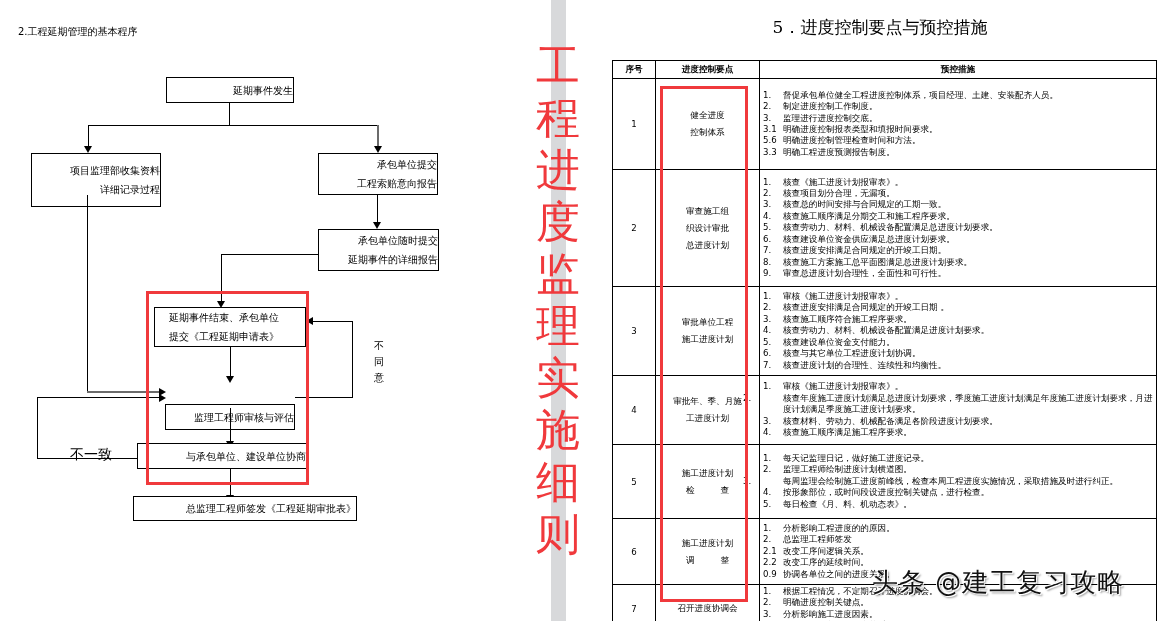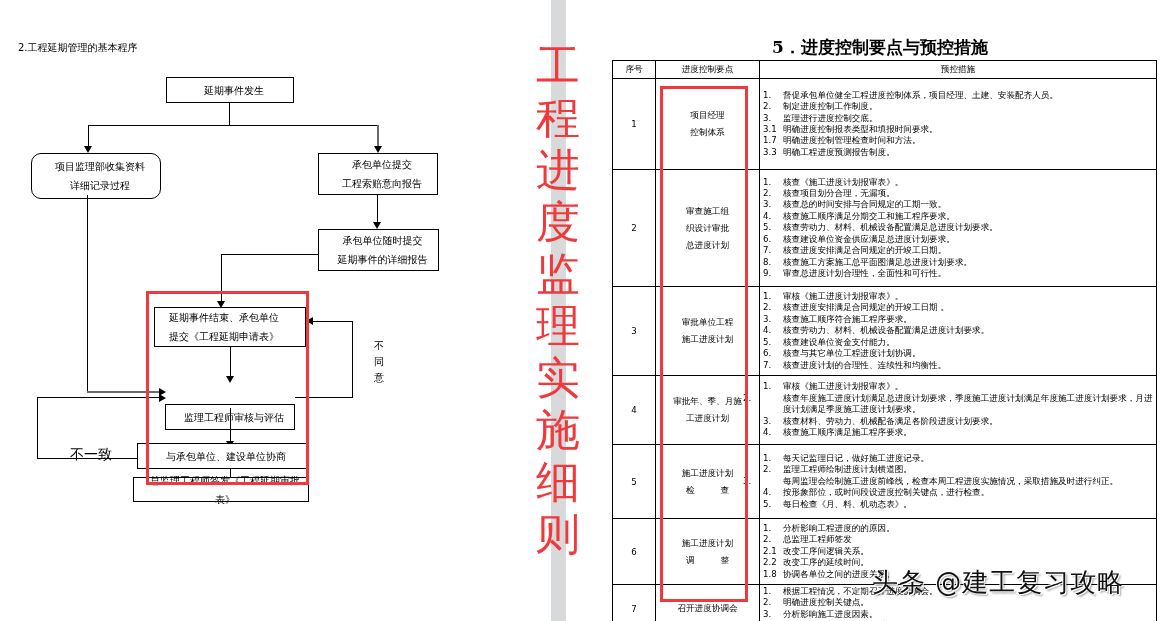--- a/index.html
+++ b/index.html
@@ -1,33 +1,33 @@
 <!DOCTYPE html>
 <html><head>
 <meta charset="utf-8">
 <style>
   html, body { margin:0; padding:0; }
   body { width:1161px; height:621px; position:relative; overflow:hidden; background:#ffffff; font-family:"DejaVu Sans", sans-serif; color:#000; }
   .abs { position:absolute; }
-  .left-title { left:18px; top:41px; font-size:10px; }
-  .fbox { position:absolute; border:1px solid #000; background:#fff; font-size:10px; text-align:center; line-height:19px; display:flex; align-items:center; justify-content:center; flex-direction:column; box-sizing:border-box;padding-left:8px; }
+  .left-title { left:18px; top:25px; font-size:10px; }
+  .fbox { position:absolute; border:1px solid #000; background:#fff; font-size:10px; text-align:center; line-height:19px; display:flex; align-items:flex-end; justify-content:center; flex-direction:column; box-sizing:border-box;padding-left:8px; }
   .line { position:absolute; background:#000; }
   .gline { position:absolute; background:#6b6b6b; }
   .arrow-d { position:absolute; width:0; height:0; border-left:4px solid transparent; border-right:4px solid transparent; border-top:7px solid #000; }
   .arrow-r { position:absolute; width:0; height:0; border-top:4px solid transparent; border-bottom:4px solid transparent; border-left:7px solid #000; }
   .arrow-l { position:absolute; width:0; height:0; border-top:4px solid transparent; border-bottom:4px solid transparent; border-right:7px solid #000; }
   .redbox { position:absolute; border:3px solid #f0393c; box-sizing:border-box; }
   .vlabel { position:absolute; font-size:10px; line-height:16px; width:12px; text-align:center; }
   .hlabel { position:absolute; font-size:14px; }
   .divider { position:absolute; left:551px; top:0; width:15px; height:621px; background:#d8d9db; }
   .big-title { position:absolute; left:528px; top:40px; width:60px; color:#f0393c; font-family:"DejaVu Serif", serif; font-size:44px; line-height:52px; text-align:center; font-weight:normal; }
-  .rt-title { position:absolute; left:600px; top:16px; width:560px; text-align:center; font-family:"DejaVu Serif", serif; font-size:17px; font-weight:bold;margin-top:20px; }
+  .rt-title { position:absolute; left:600px; top:16px; width:560px; text-align:center; font-family:"DejaVu Serif", serif; font-size:17px; font-weight:normal; }
   table.main { position:absolute; left:612px; top:60px; width:545px; border-collapse:collapse; font-size:8.6px; }
   table.main td, table.main th { border:1px solid #000; padding:0; vertical-align:middle; }
-  table.main th { font-weight:normal; height:14px; text-align:center;margin-left:42px; }
+  table.main th { font-weight:bold; height:14px; text-align:center;margin-left:42px; }
   .c-no { width:42px; text-align:center; }
   .c-pt { width:97px; text-align:center; line-height:17px; padding:0 3px !important; }
   .c-ms { padding:1px 3px !important; line-height:11.4px; }
   .ms-line { white-space:nowrap; }
   .ms-wrap { padding-left:20px; text-indent:-20px; }
   .num { display:inline-block; width:20px; }
   .redcol { position:absolute; left:660px; top:86px; width:88px; height:516px; border:3px solid #f0393c; box-sizing:border-box; pointer-events:none; }
   .watermark { position:absolute; left:872px; top:565px; font-size:26px; color:#111; text-shadow:1px 1px 0 #fff, -1px -1px 0 #fff, 2px 2px 2px rgba(0,0,0,0.4); letter-spacing:1px; }
 </style>
 </head>
@@ -39,21 +39,21 @@
   <div class="fbox" style="left:166px;top:77px;width:128px;height:26px;">
     <span>延期事件发生</span>
   </div>
   <div class="line" style="left:229px;top:103px;width:1px;height:23px;"></div>
   <div class="line" style="left:88px;top:125px;width:290px;height:1px;"></div>
   <div class="line" style="left:88px;top:125px;width:1px;height:22px;"></div>
   <div class="arrow-d" style="left:84px;top:146px;"></div>
   <div class="gline" style="left:377px;top:125px;width:2px;height:22px;"></div>
   <div class="arrow-d" style="left:374px;top:146px;"></div>
 
-  <div class="fbox" style="left:31px;top:153px;width:130px;height:46px;border-radius:10px;">
+  <div class="fbox" style="left:31px;top:153px;width:130px;height:54px;">
     <span>项目监理部收集资料</span>
     <span>详细记录过程</span>
   </div>
 
   <div class="fbox" style="left:318px;top:153px;width:120px;height:42px;">
     <span>承包单位提交</span>
     <span>工程索赔意向报告</span>
   </div>
   <div class="line" style="left:377px;top:195px;width:1px;height:28px;"></div>
   <div class="arrow-d" style="left:373px;top:222px;"></div>
@@ -100,21 +100,21 @@
 
   <div class="line" style="left:37px;top:458px;width:100px;height:1px;"></div>
   <div class="line" style="left:37px;top:397px;width:1px;height:62px;"></div>
   <div class="line" style="left:37px;top:397px;width:122px;height:1px;"></div>
   <div class="arrow-r" style="left:159px;top:394px;"></div>
   <div class="hlabel" style="left:70px;top:446px;">不一致</div>
 
   <div class="line" style="left:230px;top:469px;width:1px;height:27px;"></div>
   <div class="arrow-d" style="left:226px;top:495px;"></div>
 
-  <div class="fbox" style="left:133px;top:477px;width:176px;height:25px;">
+  <div class="fbox" style="left:133px;top:496px;width:224px;height:25px;">
     <span>总监理工程师签发《工程延期审批表》</span>
   </div>
 
   <div class="redbox" style="left:146px;top:291px;width:163px;height:194px;"></div>
 </div>
 
 <div class="divider"></div>
 <div class="big-title">
   <div>工</div>
   <div>程</div>
@@ -135,29 +135,29 @@
     <tr>
       <th class="c-no">序号</th>
       <th class="c-pt">进度控制要点</th>
       <th>预控措施</th>
     </tr>
   </thead>
   <tbody id="table-body">
       <tr style="height: 91px;">
         <td class="c-no">1</td>
         <td class="c-pt">
-          <div>项目经理</div>
+          <div>健全进度</div>
           <div>控制体系</div>
         </td>
         <td class="c-ms">
           <div class="ms-line"><span class="num">1.</span><span>督促承包单位健全工程进度控制体系，项目经理、土建、安装配齐人员。</span></div>
           <div class="ms-line"><span class="num">2.</span><span>制定进度控制工作制度。</span></div>
           <div class="ms-line"><span class="num">3.</span><span>监理进行进度控制交底。</span></div>
           <div class="ms-line"><span class="num">3.1</span><span>明确进度控制报表类型和填报时间要求。</span></div>
-          <div class="ms-line"><span class="num">1.7</span><span>明确进度控制管理检查时间和方法。</span></div>
+          <div class="ms-line"><span class="num">5.6</span><span>明确进度控制管理检查时间和方法。</span></div>
           <div class="ms-line"><span class="num">3.3</span><span>明确工程进度预测报告制度。</span></div>
         </td>
       </tr>
       <tr style="height: 117px;">
         <td class="c-no">2</td>
         <td class="c-pt">
           <div>审查施工组</div>
           <div>织设计审批</div>
           <div>总进度计划</div>
         </td>
@@ -220,21 +220,21 @@
         <td class="c-no">6</td>
         <td class="c-pt">
           <div>施工进度计划</div>
           <div>调　　　整</div>
         </td>
         <td class="c-ms">
           <div class="ms-line"><span class="num">1.</span><span>分析影响工程进度的的原因。</span></div>
           <div class="ms-line"><span class="num">2.</span><span>总监理工程师签发</span></div>
           <div class="ms-line"><span class="num">2.1</span><span>改变工序间逻辑关系。</span></div>
           <div class="ms-line"><span class="num">2.2</span><span>改变工序的延续时间。</span></div>
-          <div class="ms-line"><span class="num">1.8</span><span>协调各单位之间的进度关系。</span></div>
+          <div class="ms-line"><span class="num">0.9</span><span>协调各单位之间的进度关系。</span></div>
         </td>
       </tr>
       <tr style="height: 37px;">
         <td class="c-no">7</td>
         <td class="c-pt">
           <div>召开进度协调会</div>
         </td>
         <td class="c-ms">
           <div class="ms-line"><span class="num">1.</span><span>根据工程情况，不定期召开进度协调会。</span></div>
           <div class="ms-line"><span class="num">2.</span><span>明确进度控制关键点。</span></div>

